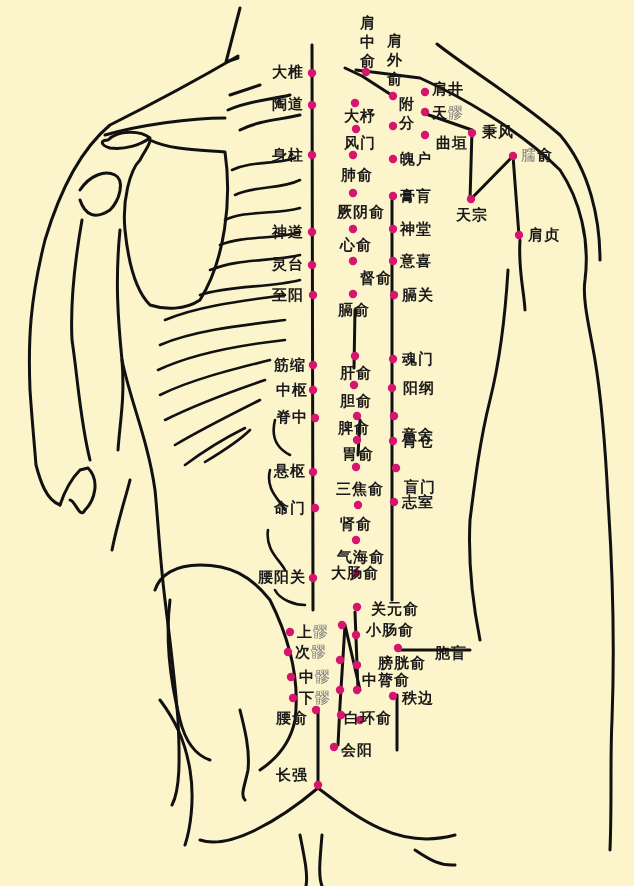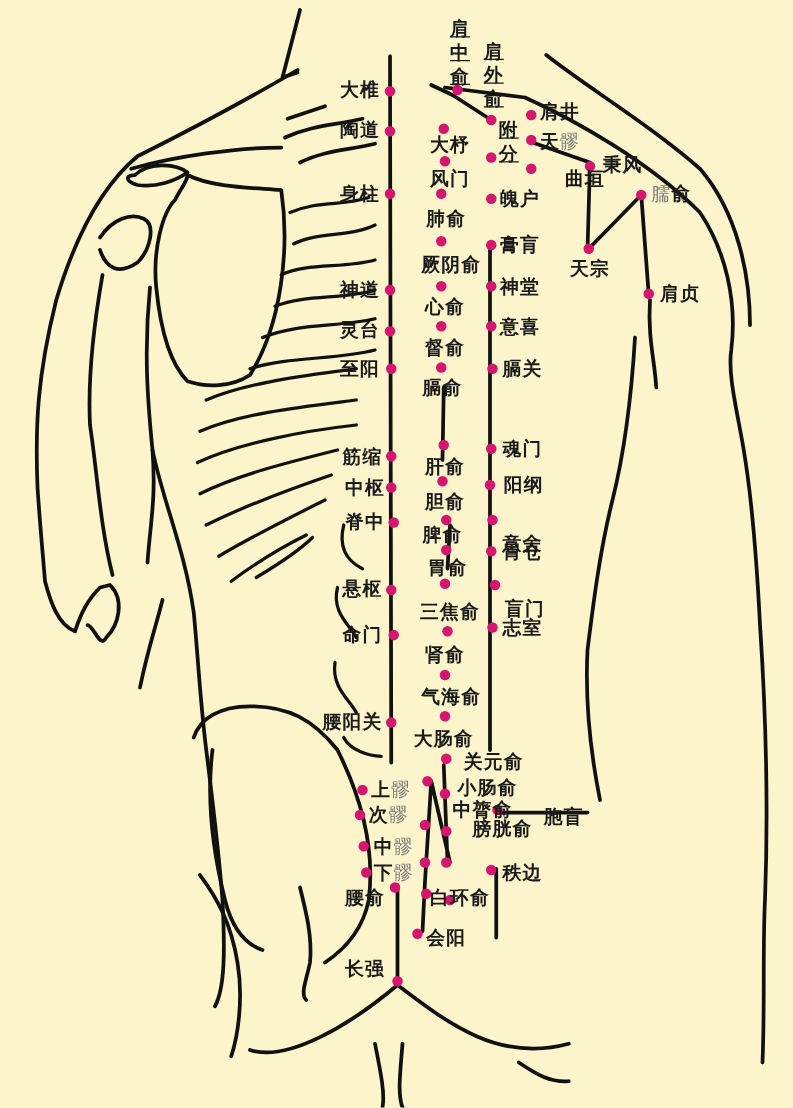--- a/index.html
+++ b/index.html
@@ -5,21 +5,21 @@
   html, body { margin: 0; padding: 0; }
   body { width: 634px; height: 886px; background: #fcf4cb; overflow: hidden; position: relative;
          font-family: "DejaVu Sans", "Liberation Sans", sans-serif; }
   #diagram { position: absolute; left: 0; top: 0; width: 634px; height: 886px; }
   .ln { fill: none; stroke: #111; stroke-width: 3; stroke-linecap: round; stroke-linejoin: round; }
   .ln2 { fill: none; stroke: #111; stroke-width: 2.6; stroke-linecap: round; stroke-linejoin: round; }
   .pt { fill: #d6156e; }
   .lbl { position: absolute; font-size: 15px; font-weight: bold; color: #1a1a1a; line-height: 17px;
          white-space: nowrap; letter-spacing: 1px; }
   .lbl .dim { color: #7a7a7a; font-weight: normal; }
-  .vert { width: 17px; white-space: normal; word-break: break-all; line-height: 19px; text-decoration: underline; }
+  .vert { width: 17px; white-space: normal; word-break: break-all; line-height: 19px; }
 </style>
 </head>
 <body>
 
 <svg id="diagram" viewBox="0 0 634 886" xmlns="http://www.w3.org/2000/svg">
 
   <g>
     <path class="ln" d="M240 8 L226 62 L238 58"></path>
     <path class="ln" d="M238 56 C180 90 140 110 110 125 C80 150 60 190 45 240 C30 300 28 340 30 390 C32 420 34 440 36 465 C40 480 46 500 60 505"></path>
     <path class="ln" d="M60 505 C65 490 70 480 80 470 L88 468 C100 480 95 500 85 510 C80 520 75 500 70 500"></path>
@@ -143,45 +143,45 @@
 <div class="lbl" style="left:276px;top:409px">脊中</div>
 <div class="lbl" style="left:274px;top:463px">悬枢</div>
 <div class="lbl" style="left:274px;top:500px">命门</div>
 <div class="lbl" style="left:258px;top:569px">腰阳关</div>
 
 <div class="lbl vert" style="left:360px;top:14px">肩中俞</div>
 <div class="lbl vert" style="left:387px;top:32px">肩外俞</div>
 <div class="lbl" style="left:432px;top:81px">肩井</div>
 <div class="lbl" style="left:432px;top:105px"><span>天</span><span class="dim">髎</span></div>
 <div class="lbl vert" style="left:399px;top:95px">附分</div>
-<div class="lbl" style="left:452px;top:135px">曲垣</div>
+<div class="lbl" style="left:436px;top:135px">曲垣</div>
 <div class="lbl" style="left:482px;top:124px">秉风</div>
 <div class="lbl" style="left:521px;top:147px"><span class="dim">臑</span><span>俞</span></div>
 <div class="lbl" style="left:456px;top:207px">天宗</div>
 <div class="lbl" style="left:528px;top:227px">肩贞</div>
 
 <div class="lbl" style="left:344px;top:108px">大杼</div>
 <div class="lbl" style="left:344px;top:135px">风门</div>
 <div class="lbl" style="left:341px;top:167px">肺俞</div>
 <div class="lbl" style="left:337px;top:204px">厥阴俞</div>
 <div class="lbl" style="left:340px;top:237px">心俞</div>
-<div class="lbl" style="left:340px;top:270px">督俞</div>
+<div class="lbl" style="left:360px;top:270px">督俞</div>
 <div class="lbl" style="left:338px;top:302px">膈俞</div>
 <div class="lbl" style="left:340px;top:365px">肝俞</div>
 <div class="lbl" style="left:340px;top:393px">胆俞</div>
 <div class="lbl" style="left:338px;top:420px">脾俞</div>
 <div class="lbl" style="left:342px;top:446px">胃俞</div>
 <div class="lbl" style="left:336px;top:481px">三焦俞</div>
 <div class="lbl" style="left:340px;top:516px">肾俞</div>
 <div class="lbl" style="left:337px;top:549px">气海俞</div>
-<div class="lbl" style="left:331px;top:583px">大肠俞</div>
+<div class="lbl" style="left:331px;top:565px">大肠俞</div>
 <div class="lbl" style="left:371px;top:601px">关元俞</div>
 <div class="lbl" style="left:366px;top:622px">小肠俞</div>
 <div class="lbl" style="left:378px;top:655px">膀胱俞</div>
-<div class="lbl" style="left:362px;top:640px">中膂俞</div>
+<div class="lbl" style="left:362px;top:672px">中膂俞</div>
 <div class="lbl" style="left:344px;top:710px">白环俞</div>
 
 <div class="lbl" style="left:400px;top:151px">魄户</div>
 <div class="lbl" style="left:400px;top:188px">膏肓</div>
 <div class="lbl" style="left:400px;top:221px">神堂</div>
 <div class="lbl" style="left:400px;top:253px">意喜</div>
 <div class="lbl" style="left:402px;top:287px">膈关</div>
 <div class="lbl" style="left:402px;top:351px">魂门</div>
 <div class="lbl" style="left:403px;top:380px">阳纲</div>
 <div class="lbl" style="left:402px;top:427px">意舍</div>

